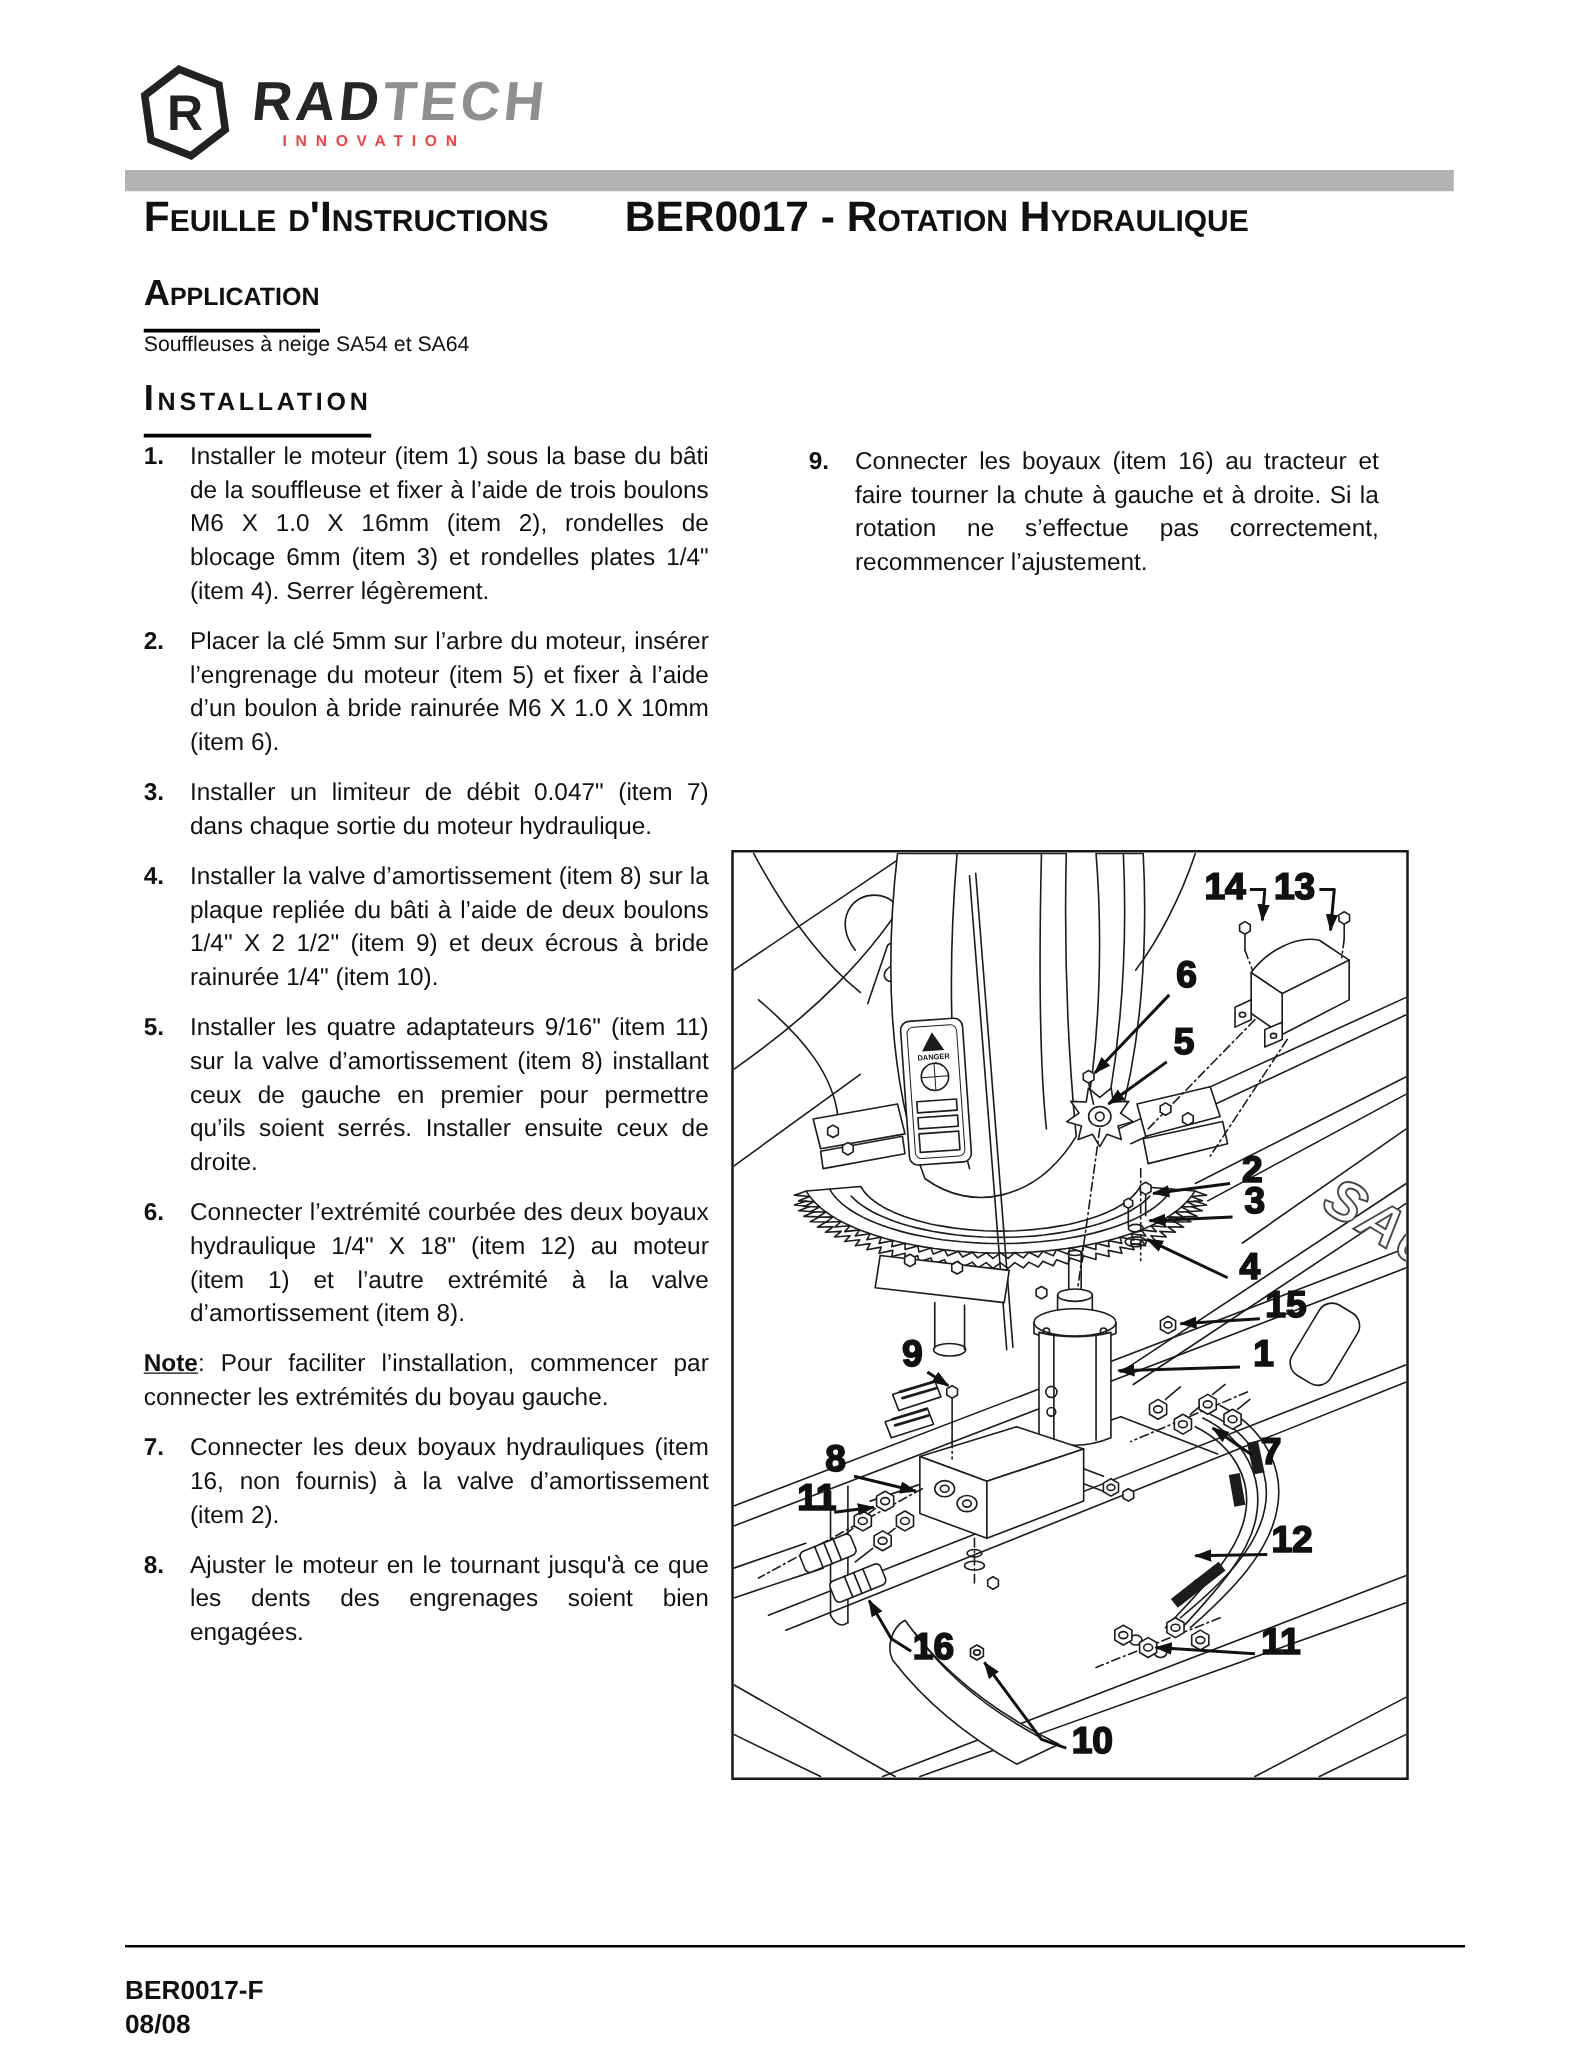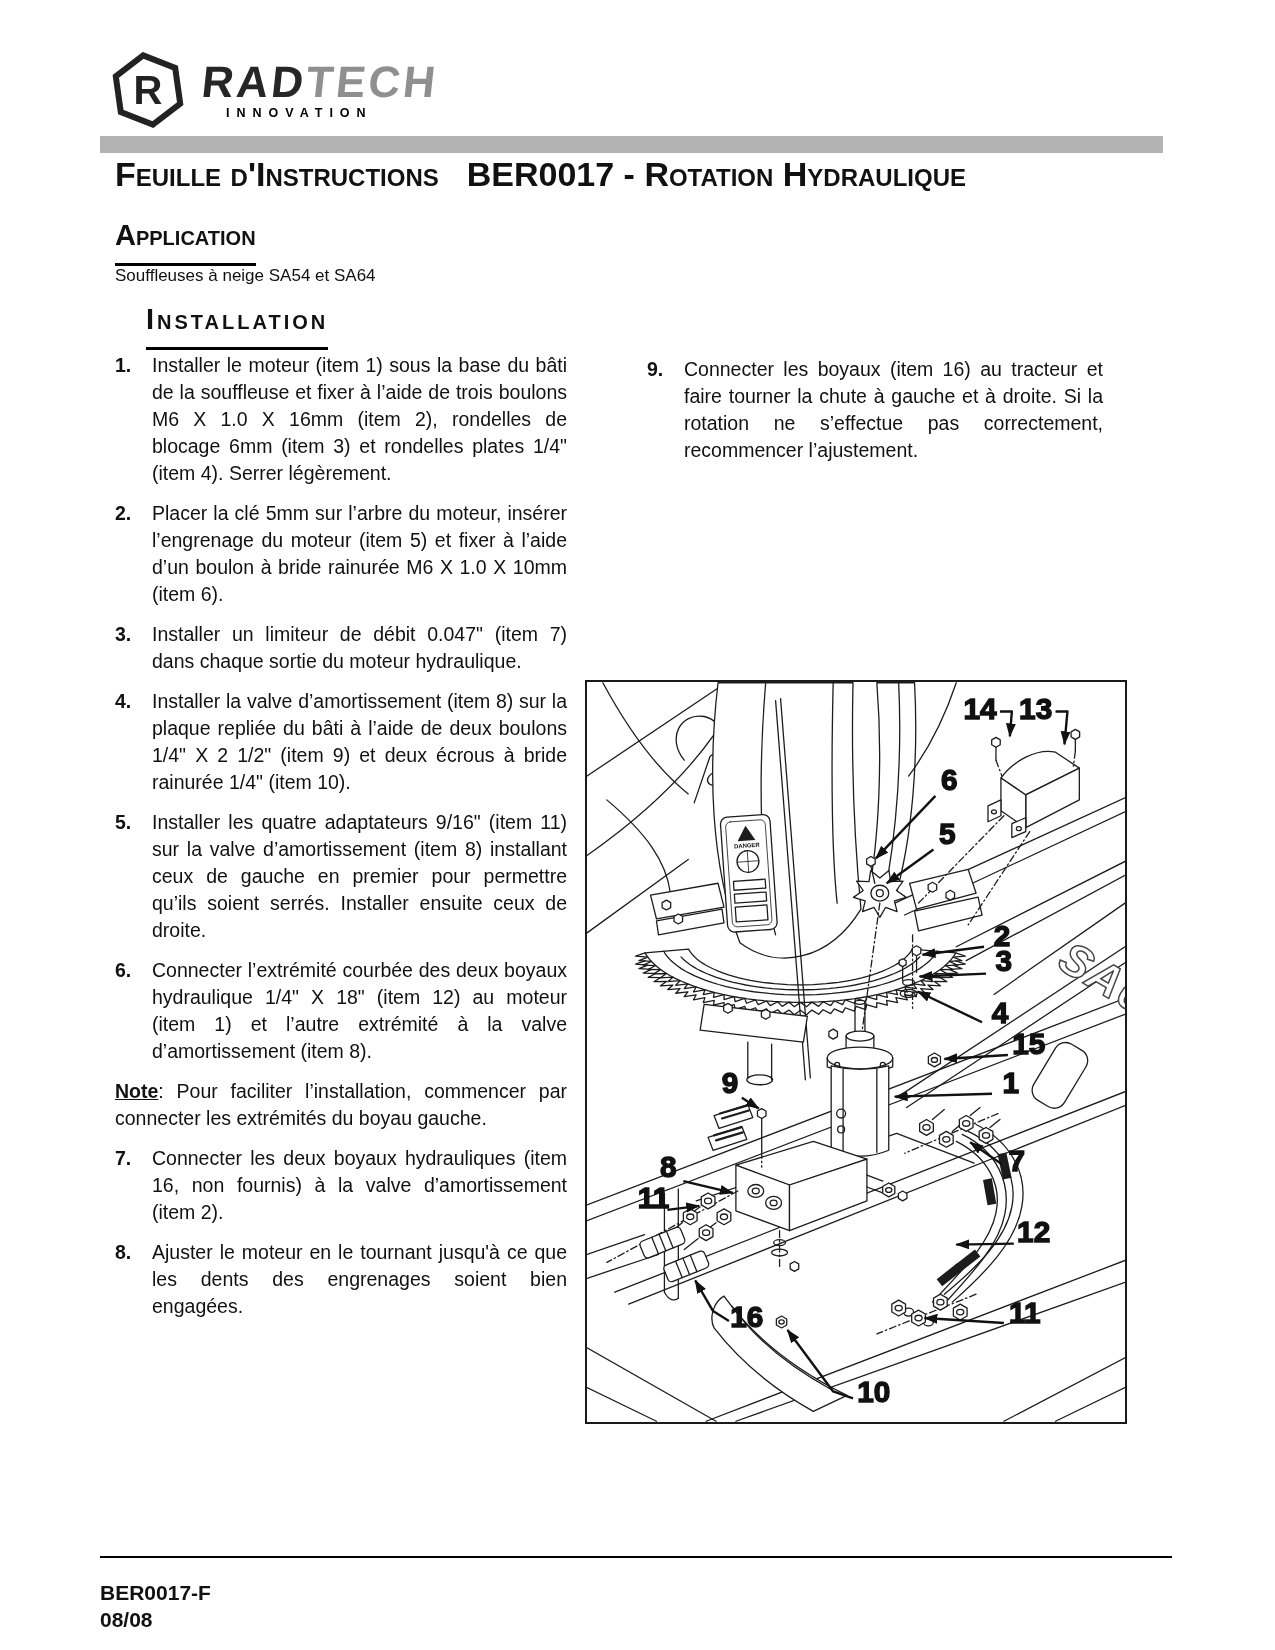--- a/index.html
+++ b/index.html
@@ -4,31 +4,31 @@
 <style>
   html,body{margin:0;padding:0;background:#fff;}
   .page{position:relative;width:1275px;height:1650px;background:#fff;overflow:hidden;
         font-family:"Liberation Sans",sans-serif;color:#111;}
   
   .logo-row{position:absolute;left:112px;top:50px;display:flex;align-items:flex-start;gap:18px;}
   .logo-word{padding-top:10px;}
   .brand{font-size:44px;font-weight:bold;letter-spacing:3px;transform:skewX(-6deg);line-height:1;}
   .brand .b1{color:#262626;}
   .brand .b2{color:#8f8f8f;}
-  .tagline{font-size:12.5px;letter-spacing:7px;color:#000000;margin-left:24px;margin-top:2px;font-weight:bold;}
+  .tagline{font-size:12.5px;letter-spacing:7px;color:#ef4444;margin-left:24px;margin-top:2px;font-weight:bold;}
   .gray-bar{position:absolute;left:100px;top:136px;width:1063px;height:17px;background:#b3b3b3;}
   
-  .title-row{position:absolute;left:115px;top:155px;width:1013px;display:flex;gap:28px;
+  .title-row{position:absolute;left:115px;top:155px;width:1013px;display:flex;gap:61px;
              font-size:34px;font-weight:bold;font-variant:small-caps;white-space:nowrap;}
   .h2{font-size:29px;font-weight:bold;font-variant:small-caps;display:inline-block;
       border-bottom:3px solid #000;padding-bottom:11px;line-height:1.15;}
   .app-head{position:absolute;left:115px;top:219px;}
   .app-body{position:absolute;left:115px;top:266px;font-size:17px;}
   .inst-head{position:absolute;left:115px;top:303px;}
-  .inst-head .h2{letter-spacing:3px;margin-left:31px;}
+  .inst-head .h2{letter-spacing:3px;}
   
   .cols{position:absolute;left:115px;top:352px;width:1013px;}
   .col-left{width:452px;}
   .col-right{position:absolute;left:450px;top:4px;width:562px;}
   .col-right .steps{padding-left:82px;padding-right:24px;}
   .step{display:flex;margin-bottom:13px;font-size:19.5px;line-height:27px;}
   .step .num{width:37px;flex:none;font-weight:bold;}
   .step .txt{flex:1;text-align:justify;}
   .note{font-size:19.5px;line-height:27px;text-align:justify;margin:0 0 13px 0;}
   .note-label{font-weight:bold;text-decoration:underline;}

